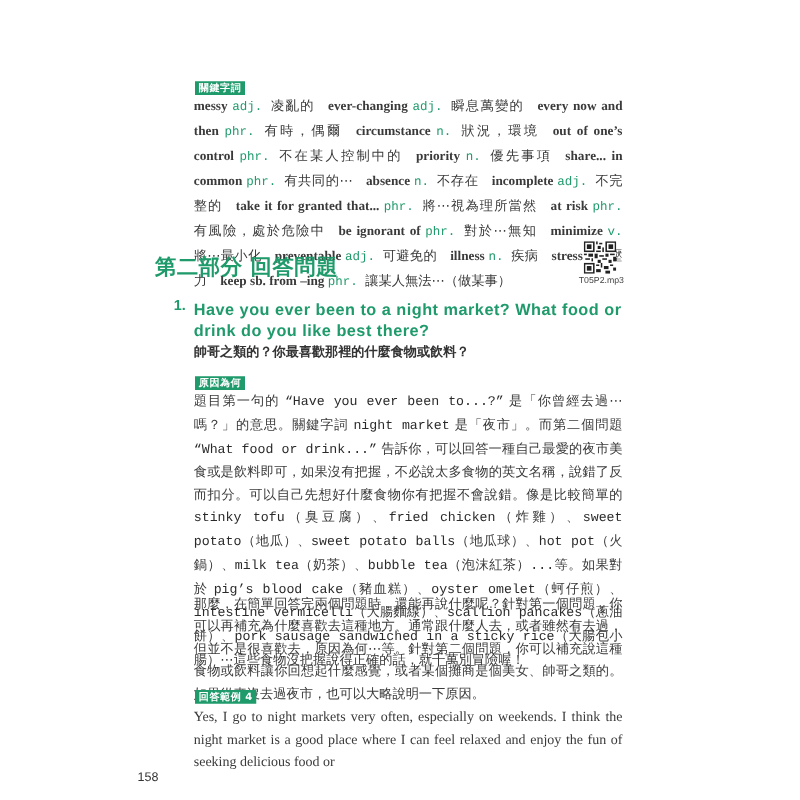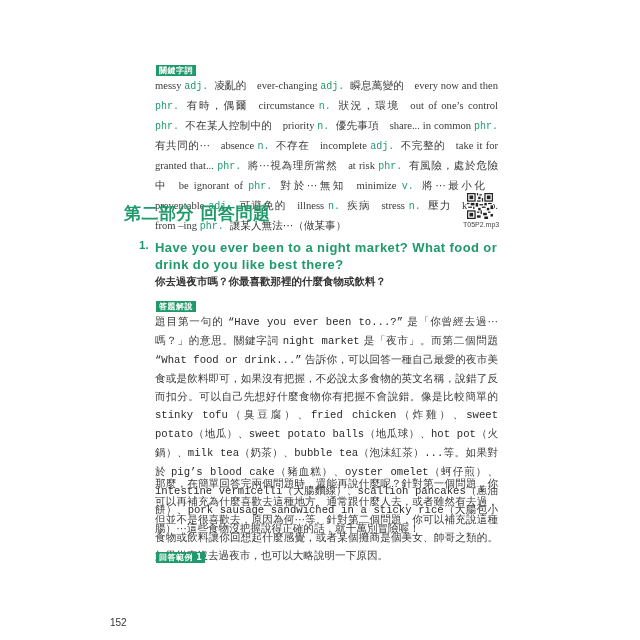--- a/index.html
+++ b/index.html
@@ -24,21 +24,21 @@
 
     .para {
       position: absolute;
       left: 155px;
       width: 343px;
       font-size: 10.6px;
       line-height: 18px;
       text-align: justify;
       color: #3a3a3a;
     }
-    .para .en-serif { font-family: "Liberation Serif", serif; }
+    .para .en-serif { font-family: "Liberation Serif", serif; font-weight: bold; }
     .para .pos { color: #1f9a6b; font-family: Liberation Mono, monospace; font-size: 10px; }
     .para .en-sans { font-family: Liberation Mono, monospace; color: #2a2a2a; }
 
     .section-title {
       position: absolute;
       left: 124px; top: 190px;
       font-family: "DejaVu Sans", sans-serif;
       font-weight: bold;
       font-size: 17px;
       color: #1f9a6b;
@@ -140,22 +140,23 @@
         <rect x="17" y="15" width="2" height="1"></rect>
       <rect x="19" y="17" width="2" height="2"></rect>
         <rect x="8" y="18" width="3" height="2"></rect>
         <rect x="14" y="19" width="3" height="2"></rect>
     </g>
   </svg>
   <div class="qr-label">T05P2.mp3</div>
 
   <div class="q-num">1.</div>
   <div class="q-text">Have you ever been to a night market? What food or drink do you like best there?</div>
-  <div class="q-zh">你去過夜市嗎？你最喜歡那裡的什麼食物或飲料？</div>
+  <div class="q-zh">帥哥之類的？你最喜歡那裡的什麼食物或飲料？</div>
 
-  <div class="badge" style="left:156px; top:289px;">答題解說</div>
+  <div class="badge" style="left:156px; top:289px;">原因為何</div>
   <div class="para" id="analysis-p1" style="top:300px;"><span>題目第一句的 </span><span class="en-sans">“Have you ever been to...?”</span><span> 是「你曾經去過⋯嗎？」的意思。關鍵字詞 </span><span class="en-sans">night market</span><span> 是「夜市」。而第二個問題 </span><span class="en-sans">“What food or drink...”</span><span> 告訴你，可以回答一種自己最愛的夜市美食或是飲料即可，如果沒有把握，不必說太多食物的英文名稱，說錯了反而扣分。可以自己先想好什麼食物你有把握不會說錯。像是比較簡單的 </span><span class="en-sans">stinky tofu</span><span>（臭豆腐）、</span><span class="en-sans">fried chicken</span><span>（炸雞）、</span><span class="en-sans">sweet potato</span><span>（地瓜）、</span><span class="en-sans">sweet potato balls</span><span>（地瓜球）、</span><span class="en-sans">hot pot</span><span>（火鍋）、</span><span class="en-sans">milk tea</span><span>（奶茶）、</span><span class="en-sans">bubble tea</span><span>（泡沫紅茶）</span><span class="en-sans">...</span><span>等。如果對於 </span><span class="en-sans">pig’s blood cake</span><span>（豬血糕）、</span><span class="en-sans">oyster omelet</span><span>（蚵仔煎）、</span><span class="en-sans">intestine vermicelli</span><span>（大腸麵線）、</span><span class="en-sans">scallion pancakes</span><span>（蔥油餅）、</span><span class="en-sans">pork sausage sandwiched in a sticky rice</span><span>（大腸包小腸）⋯這些食物沒把握說得正確的話，就千萬別冒險喔！</span></div>
   <div class="para" style="top:462px;">那麼，在簡單回答完兩個問題時，還能再說什麼呢？針對第一個問題，你可以再補充為什麼喜歡去這種地方、通常跟什麼人去，或者雖然有去過，但並不是很喜歡去，原因為何⋯等。針對第二個問題，你可以補充說這種食物或飲料讓你回想起什麼感覺，或者某個攤商是個美女、帥哥之類的。如果從來沒去過夜市，也可以大略說明一下原因。</div>
 
-  <div class="badge" style="left:156px; top:540px;">回答範例 1</div>
+  <div class="badge" style="left:156px; top:540px;">回答範例 4</div>
+  <div class="para en-serif" style="top:553px; font-family:'Liberation Serif', serif; font-size:11.2px;">Yes, I go to night markets very often, especially on weekends. I think the night market is a good place where I can feel relaxed and enjoy the fun of seeking delicious food or</div>
 
-  <div class="page-num">152</div>
+  <div class="page-num">158</div>
 </div>
 
 </body></html>

